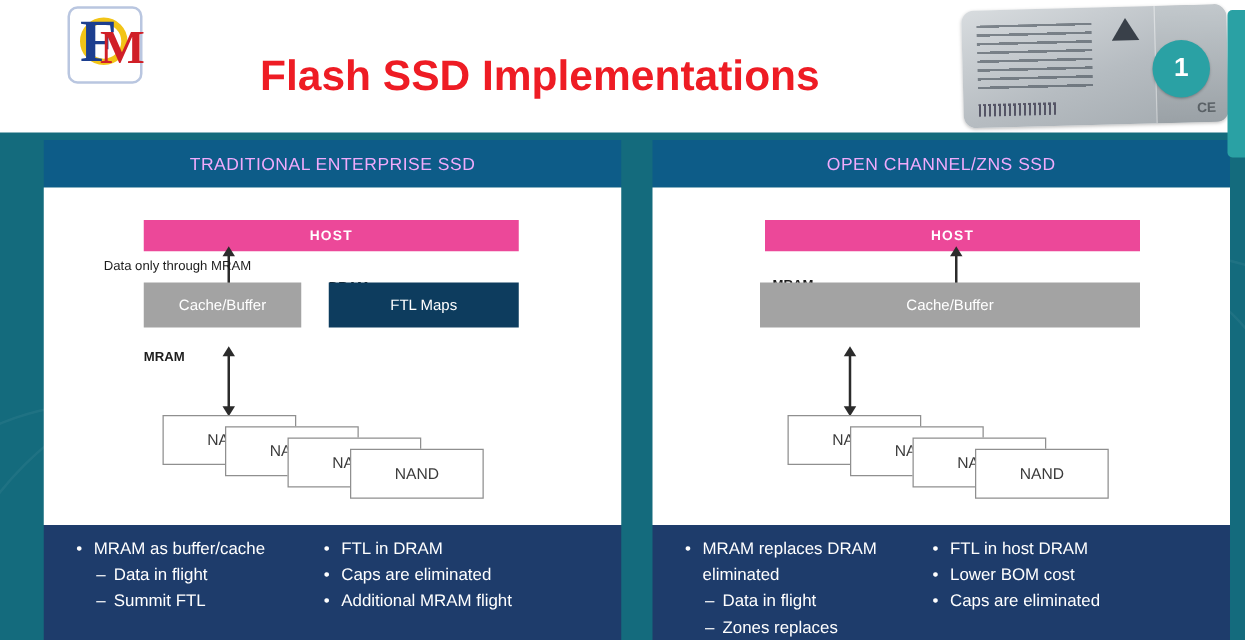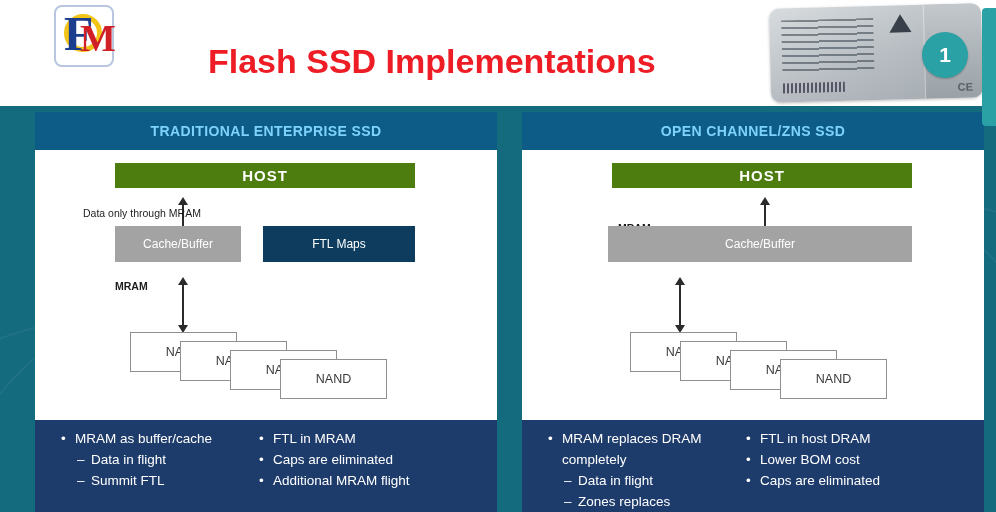--- a/index.html
+++ b/index.html
@@ -54,27 +54,27 @@
 
   .page-circle { position:absolute; left:922px; top:32px; width:46px; height:46px;
     border-radius:50%; background:#2aa1a4; color:#fff; font-size:21px; font-weight:bold;
     display:flex; align-items:center; justify-content:center; z-index:6;
     box-shadow:0 1px 2px rgba(0,0,0,.25); }
 
   
   .panel { position:absolute; top:112px; width:462px; height:400px; z-index:2; }
   .panel-left  { left:35px; }
   .panel-right { left:522px; }
-  .panel-header { height:38px; background:#0d5c88; color:#7dd3fc; display:flex;
-    align-items:center; justify-content:center; font-size:14px; font-weight:bold;
+  .panel-header { height:38px; background:#0d5c88; color:#f0abfc; display:flex;
+    align-items:center; justify-content:center; font-size:14px; font-weight:normal;
     letter-spacing:.4px; }
   .panel-body { position:relative; height:270px; background:#ffffff; }
 
-  .host-bar { position:absolute; top:13px; height:25px; background:#4d7c0f; color:#fff;
-    font-size:15px; font-weight:bold; letter-spacing:1px; display:flex;
+  .host-bar { position:absolute; top:26px; height:25px; background:#ec4899; color:#fff;
+    font-size:11px; font-weight:bold; letter-spacing:1px; display:flex;
     align-items:center; justify-content:center; }
   .host-left  { left:80px; width:300px; }
   .host-right { left:90px; width:300px; }
 
   .small-label { position:absolute; font-size:10.5px; color:#1d1d1d; }
   .bold-label  { font-weight:bold; }
 
   .blockbox { position:absolute; top:76px; height:36px; color:#fff; font-size:12px;
     display:flex; align-items:center; justify-content:center; }
   .cache-left  { left:80px; width:126px; background:#a3a3a3; }
@@ -183,21 +183,21 @@
           <span class="bt">Data in flight</span>
         </div>
         <div class="bline indent">
           <span class="mk">–</span>
           <span class="bt">Summit FTL</span>
         </div>
       </div>
       <div class="bul-col2">
         <div class="bline">
           <span class="mk">•</span>
-          <span class="bt">FTL in MRAM</span>
+          <span class="bt">FTL in DRAM</span>
         </div>
         <div class="bline">
           <span class="mk">•</span>
           <span class="bt">Caps are eliminated</span>
         </div>
         <div class="bline">
           <span class="mk">•</span>
           <span class="bt">Additional MRAM flight</span>
         </div>
       </div>
@@ -224,21 +224,21 @@
           </div>
         <div class="nand n3">
             <span>NAND</span>
           </div>
       </div>
     </div>
     <div class="panel-bullets">
       <div class="bul-col1">
         <div class="bline">
           <span class="mk">•</span>
-          <span class="bt">MRAM replaces DRAM completely</span>
+          <span class="bt">MRAM replaces DRAM eliminated</span>
         </div>
         <div class="bline indent">
           <span class="mk">–</span>
           <span class="bt">Data in flight</span>
         </div>
         <div class="bline indent">
           <span class="mk">–</span>
           <span class="bt">Zones replaces</span>
         </div>
       </div>

